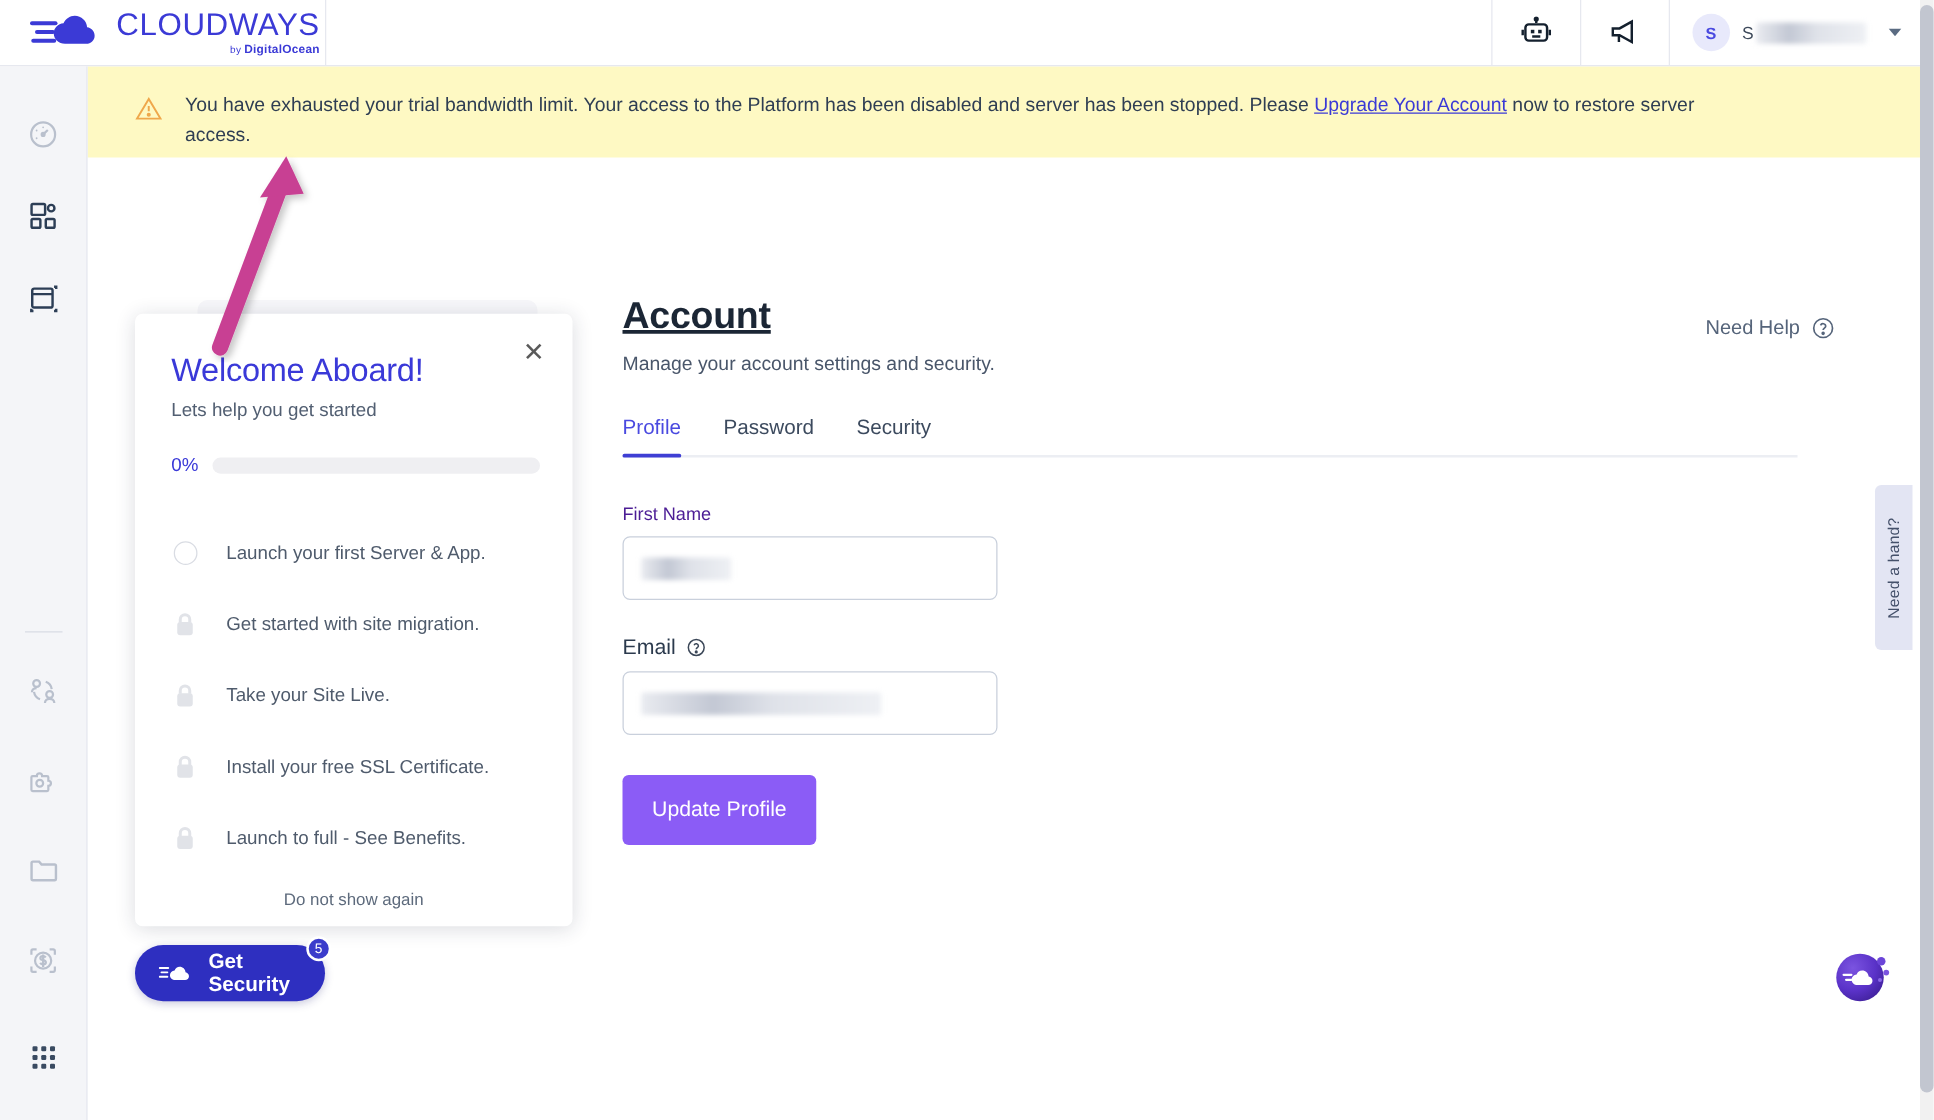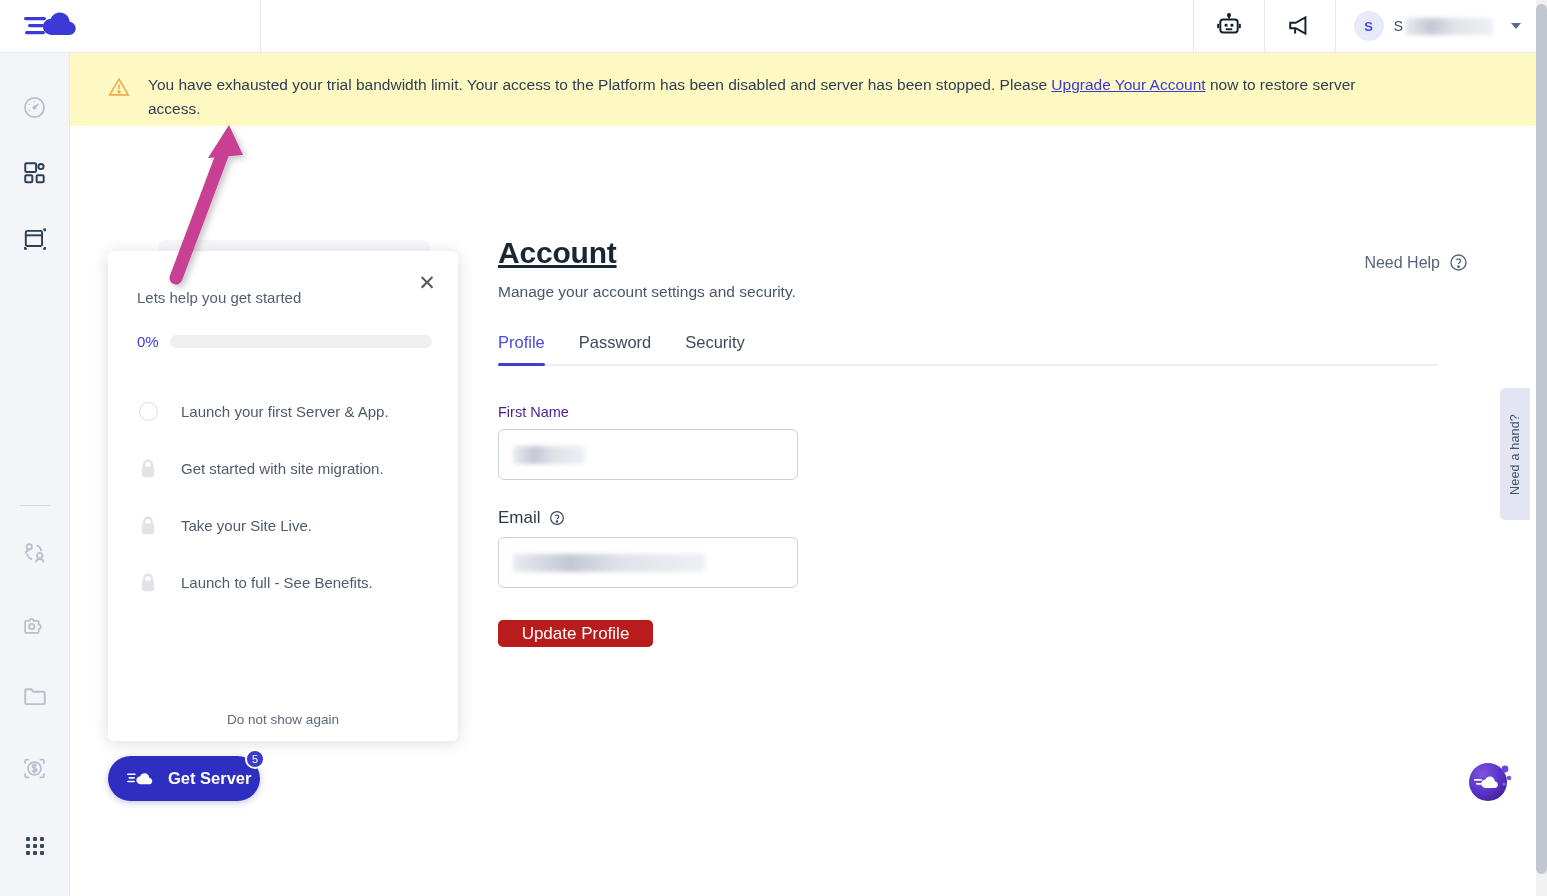--- a/index.html
+++ b/index.html
@@ -124,22 +124,22 @@
     font-size: 14.5px; color: #4c1d95; margin-bottom: 9px;
     display: flex; align-items: center; gap: 8px;
   }
   .field-label.big { font-size: 17px; color: #2b3a4d; }
   .input-box {
     width: 300px; height: 51px; border: 1px solid #c9d0dc; border-radius: 6px;
     background: #fff; display: flex; align-items: center; padding: 0 14px;
     cursor: text;
   }
   .btn-update {
-    width: 155px; height: 27px; border: none; border-radius: 5px;
-    background: #b91c1c; color: #ffffff; font-size: 17px;
+    width: 155px; height: 56px; border: none; border-radius: 5px;
+    background: #8b5cf6; color: #ffffff; font-size: 17px;
     font-family: inherit; cursor: pointer; margin-top: 4px;
   }
 
   
   .modal {
     position: absolute; left: 108px; top: 251px; width: 350px; height: 490px;
     background: #fff; border-radius: 6px;
     box-shadow: 0 2px 16px rgba(30,40,60,.16); z-index: 50;
     padding: 30px 26px 0 29px;
   }
@@ -222,20 +222,24 @@
     <div class="brand">
       <div class="brand-mark">
         <svg width="62" height="34" viewBox="0 0 62 34">
           <g fill="#3b3ad6">
             <rect x="0" y="8" width="22" height="3.2" rx="1.6"></rect>
             <rect x="4" y="15" width="16" height="3.2" rx="1.6"></rect>
             <rect x="1" y="22" width="20" height="3.2" rx="1.6"></rect>
           </g>
           <path fill="#3b3ad6" d="M28 26c-5 0-9-3.6-9-8.2 0-4.3 3.4-7.8 7.8-8.1C28.4 6 31.8 3.5 35.8 3.5c5.3 0 9.6 4.1 9.9 9.3 3.4.5 6 3.3 6 6.7 0 3.6-3 6.5-6.7 6.5H28z"></path>
         </svg>
+        <div class="brand-text">
+          <div class="brand-name">CLOUDWAYS</div>
+          <div class="brand-sub"><span class="by">by </span><span>DigitalOcean</span></div>
+        </div>
       </div>
     </div>
 
     <div class="topbar-spacer"></div>
 
     <div class="top-icon-btn">
       <svg width="26" height="26" viewBox="0 0 24 24" fill="none" stroke="#14202e" stroke-width="1.8">
         <line x1="12" y1="2" x2="12" y2="5"></line>
           <circle cx="12" cy="2" r="1" fill="#14202e"></circle>
         <rect x="4" y="6" width="16" height="12" rx="2.5"></rect>
@@ -399,20 +403,21 @@
           <span class="blur" style="width:192px;height:18px;"></span>
         </div>
       </div>
 
       <button class="btn-update">Update Profile</button>
     </div>
   </div>
 
   <div class="modal">
     <div class="modal-close">✕</div>
+    <div class="modal-title">Welcome Aboard!</div>
     <div class="modal-sub">Lets help you get started</div>
 
     <div class="progress-row">
       <div class="progress-pct">0%</div>
       <div class="progress-track">
         <div class="progress-fill" style="width: 0%;"></div>
       </div>
     </div>
 
     <div class="steps">
@@ -432,20 +437,29 @@
         <div class="step-label">Get started with site migration.</div>
       </div>
       <div class="step">
         <div class="step-icon">
           <svg width="16" height="19" viewBox="0 0 16 19">
             <path d="M4.2 8V5.6a3.8 3.8 0 0 1 7.6 0V8" fill="none" stroke="#e1e3e8" stroke-width="2.4"></path>
             <rect x="1.8" y="7.6" width="12.4" height="10.6" rx="2.4" fill="#e1e3e8"></rect>
           </svg>
         </div>
         <div class="step-label">Take your Site Live.</div>
+      </div>
+      <div class="step">
+        <div class="step-icon">
+          <svg width="16" height="19" viewBox="0 0 16 19">
+            <path d="M4.2 8V5.6a3.8 3.8 0 0 1 7.6 0V8" fill="none" stroke="#e1e3e8" stroke-width="2.4"></path>
+            <rect x="1.8" y="7.6" width="12.4" height="10.6" rx="2.4" fill="#e1e3e8"></rect>
+          </svg>
+        </div>
+        <div class="step-label">Install your free SSL Certificate.</div>
       </div>
       <div class="step">
         <div class="step-icon">
           <svg width="16" height="19" viewBox="0 0 16 19">
             <path d="M4.2 8V5.6a3.8 3.8 0 0 1 7.6 0V8" fill="none" stroke="#e1e3e8" stroke-width="2.4"></path>
             <rect x="1.8" y="7.6" width="12.4" height="10.6" rx="2.4" fill="#e1e3e8"></rect>
           </svg>
         </div>
         <div class="step-label">Launch to full - See Benefits.</div>
       </div>
@@ -456,21 +470,21 @@
 
   <div class="get-started">
     <svg width="29" height="19" viewBox="0 0 40 24">
       <g fill="#ffffff">
         <rect x="0" y="5" width="12" height="2.2" rx="1.1"></rect>
         <rect x="2" y="10" width="9" height="2.2" rx="1.1"></rect>
         <rect x="0" y="15" width="11" height="2.2" rx="1.1"></rect>
       </g>
       <path fill="#ffffff" d="M19 20c-3.4 0-6.1-2.5-6.1-5.6 0-2.9 2.3-5.3 5.3-5.5.9-2.4 3.2-4.1 5.9-4.1 3.6 0 6.5 2.8 6.7 6.3 2.3.4 4 2.3 4 4.6 0 2.4-2 4.3-4.5 4.3H19z"></path>
     </svg>
-    <div class="gs-label">Get Server</div>
+    <div class="gs-label">Get Security</div>
     <div class="gs-badge">5</div>
   </div>
 
   <div class="arrow">
     <svg width="110" height="180" viewBox="0 0 110 180">
       <defs>
         <filter id="ash" x="-40%" y="-40%" width="190%" height="190%">
           <feDropShadow dx="3" dy="3" stdDeviation="3" flood-color="#000" flood-opacity="0.22"></feDropShadow>
         </filter>
       </defs>

